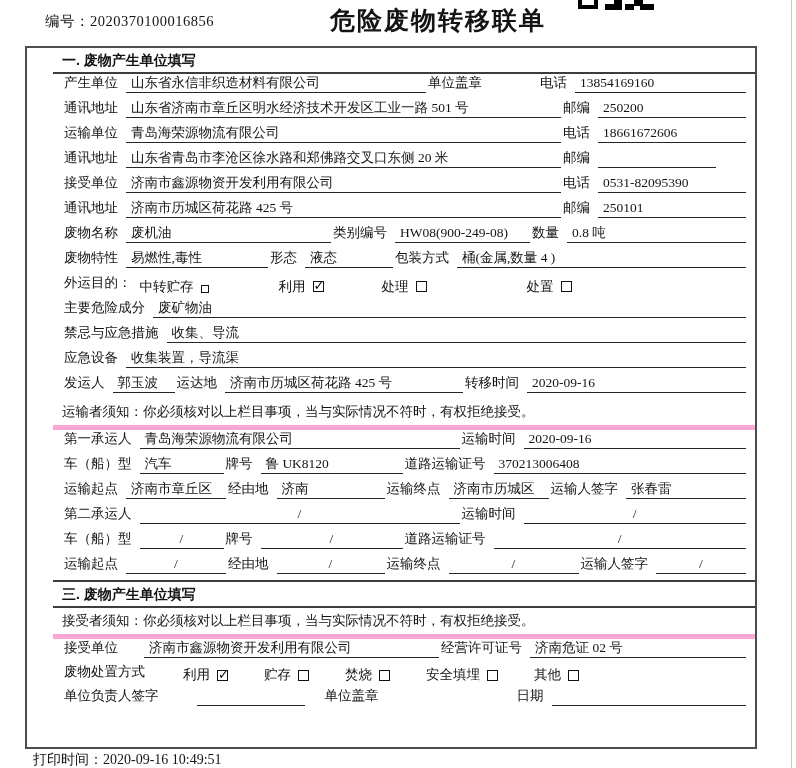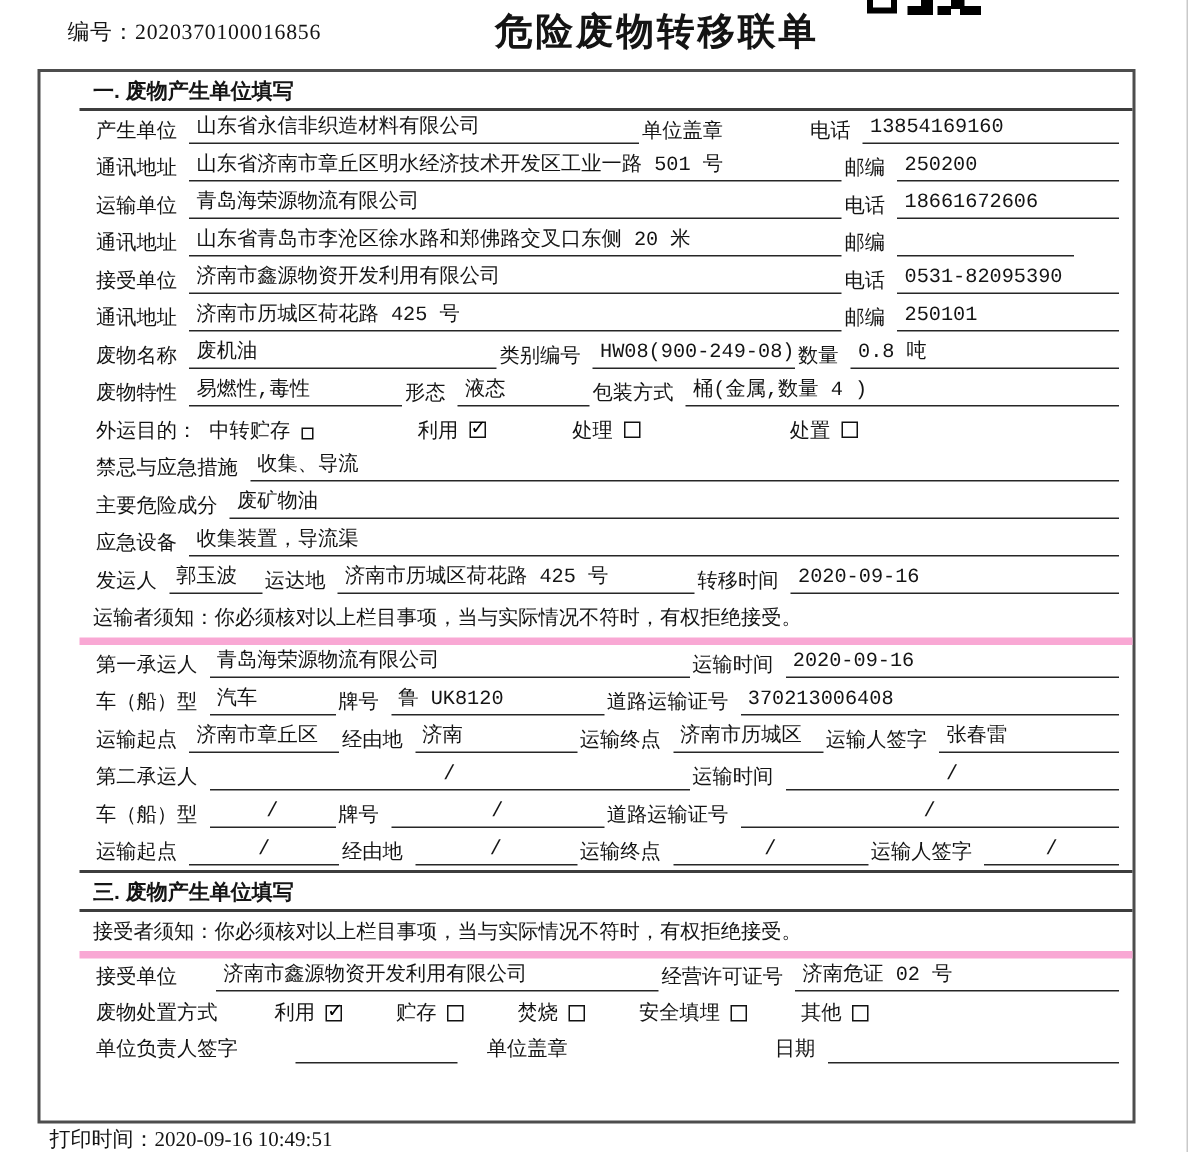--- a/index.html
+++ b/index.html
@@ -16,21 +16,21 @@
   .qr .q3{left:36px;top:0;width:8px;height:10px;}
   .qr .q4{left:47px;top:4px;width:9px;height:6px;}
   .qr .q5{left:56px;top:0;width:9px;height:6px;}
   .qr .q6{left:62px;top:4px;width:14px;height:6px;}
   .form-box{position:absolute;left:25px;top:46px;width:732px;height:703px;
             border:2px solid #4d4d4d;box-sizing:border-box;background:#fff;padding-left:26px;}
   .section-header{height:24px;line-height:24px;padding-left:9px;font-family:"Liberation Sans","DejaVu Sans",sans-serif;
                   font-weight:bold;font-size:14px;border-bottom:2px solid #3d3d3d;}
   .section-header.bordered-top{border-top:2px solid #3d3d3d;}
   .note-row{height:26px;line-height:26px;padding-left:9px;font-size:13.5px;border-bottom:5px solid #f9a8d4;white-space:nowrap;}
-  .form-row{display:flex;align-items:center;height:25px;padding:0 9px;font-family:Liberation Mono, monospace;}
+  .form-row{display:flex;height:25px;padding:0 9px;}
   .sec-3 .form-row{height:24px;}
   .cell-label{white-space:nowrap;margin:0 8px 0 2px;font-size:13.5px;}
   .cell-value{border-bottom:1px solid #262626;height:19px;line-height:18px;font-size:13.5px;
               padding:0 5px;white-space:nowrap;box-sizing:border-box;flex:0 0 auto;}
   .cell-value.vflex{flex:1 1 auto;}
   .cell-value.center{text-align:center;}
   .spacer{flex:0 0 auto;height:1px;}
   .check-item{display:inline-flex;align-items:center;white-space:nowrap;font-size:13.5px;}
   .cb{display:inline-block;width:11px;height:11px;border:1px solid #111;margin-left:7px;
       position:relative;top:0;box-sizing:border-box;background:#fff;}
@@ -127,26 +127,26 @@
             <span class="check-label">处理</span>
             <span class="cb"></span>
           </span>
           <span class="spacer" style="flex-basis: 100px;"></span>
           <span class="check-item">
             <span class="check-label">处置</span>
             <span class="cb"></span>
           </span>
         </div>
         <div class="form-row">
+          <span class="cell-label">主要危险成分</span>
+          <span class="cell-value vflex">废矿物油</span>
+        </div>
+        <div class="form-row">
           <span class="cell-label">禁忌与应急措施</span>
           <span class="cell-value vflex">收集、导流</span>
-        </div>
-        <div class="form-row">
-          <span class="cell-label">主要危险成分</span>
-          <span class="cell-value vflex">废矿物油</span>
         </div>
         <div class="form-row">
           <span class="cell-label">应急设备</span>
           <span class="cell-value vflex">收集装置，导流渠</span>
         </div>
         <div class="form-row">
           <span class="cell-label">发运人</span>
           <span class="cell-value" style="width: 62px;">郭玉波</span>
           <span class="cell-label">运达地</span>
           <span class="cell-value" style="width: 238px;">济南市历城区荷花路 425 号</span>

